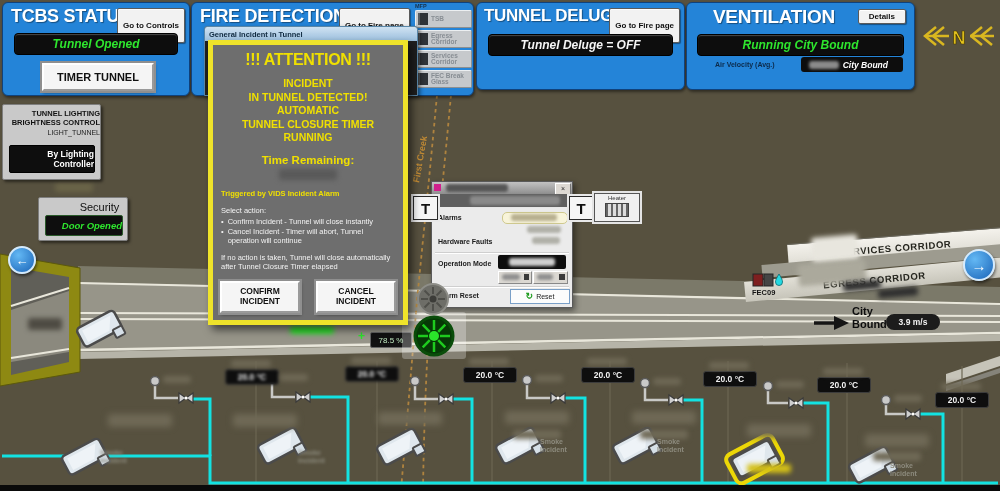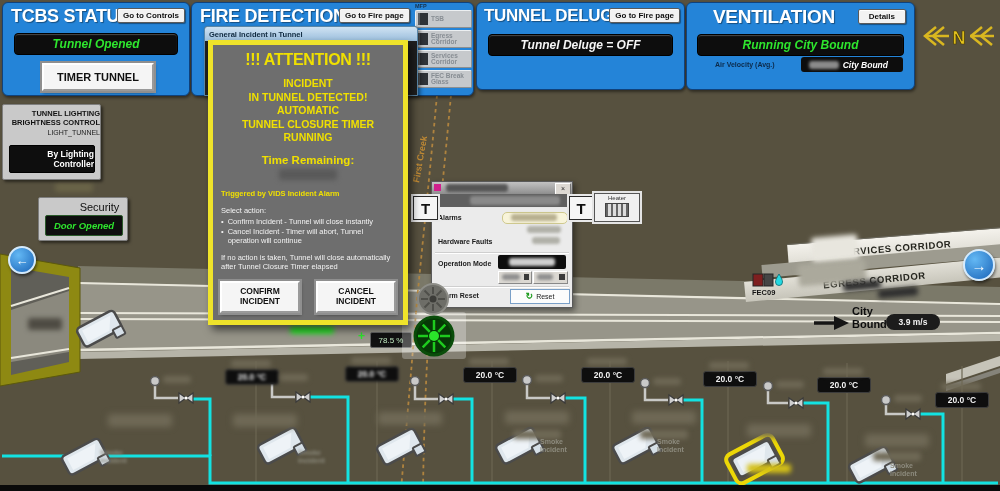--- a/index.html
+++ b/index.html
@@ -1,21 +1,21 @@
 <!DOCTYPE html>
 <html><head>
 <meta charset="utf-8">
 <style>
   html,body{margin:0;padding:0;background:#2a2a2a;font-family:"Liberation Sans",sans-serif;}
   #stage{position:relative;width:1000px;height:491px;background:#57513f;overflow:hidden;}
   .abs{position:absolute;}
   
   .panel{position:absolute;background:#2484d8;border:1px solid #10427c;border-radius:6px;box-shadow:1px 2px 3px rgba(0,0,0,.45);}
   .ptitle{position:absolute;color:#fff;font-weight:bold;letter-spacing:-.3px;text-shadow:1px 1px 1px rgba(0,0,0,.4);white-space:nowrap;}
-  .gbtn{position:absolute;background:#f2f2f2;border:1px solid #5a5a5a;border-radius:2px;box-shadow:inset 0 1px 0 #fff,1px 1px 1px rgba(0,0,0,.4);font-size:8px;font-weight:bold;color:#111;padding:2px 5px;white-space:nowrap;cursor:pointer;}
+  .gbtn{position:absolute;background:#f2f2f2;border:1px solid #5a5a5a;border-radius:2px;box-shadow:inset 0 1px 0 #fff,1px 1px 1px rgba(0,0,0,.4);font-size:8px;font-weight:bold;color:#111;padding:12px 5px;white-space:nowrap;cursor:pointer;}
   .sbar{position:absolute;background:#0d0d0d;border:1px solid #000;border-radius:4px;box-shadow:inset 0 1px 1px rgba(255,255,255,.25);display:flex;align-items:center;justify-content:center;font-style:italic;font-weight:bold;}
   .smudge{position:absolute;border-radius:3px;filter:blur(2.6px);}
   .smudge2{position:absolute;border-radius:3px;filter:blur(1.8px);}
   .gray-panel{position:absolute;background:#c9c9c9;border:1px solid #7e7e7e;border-radius:2px;box-shadow:2px 2px 3px rgba(0,0,0,.5);}
   .temp{position:absolute;background:#0e0e0e;border:1px solid #3c3c3c;border-radius:3px;color:#f2f2f2;font-size:8.5px;font-weight:bold;width:52px;height:14px;display:flex;align-items:center;justify-content:center;}
   .temp.blur{filter:blur(1.6px);}
   .smoke{position:absolute;color:#8d8b7e;font-size:7px;line-height:8px;font-weight:bold;}
   .smoke.blur{filter:blur(1.6px);}
   .navbtn{position:absolute;border-radius:50%;background:radial-gradient(circle at 35% 30%,#63b8f4,#1a64b8);border:2px solid #d4eafc;color:#fff;display:flex;align-items:center;justify-content:center;font-weight:bold;box-shadow:1px 2px 3px rgba(0,0,0,.5);cursor:pointer;}
   .band{position:absolute;transform-origin:left center;display:flex;align-items:center;justify-content:center;font-weight:800;color:#26261f;}
@@ -332,21 +332,21 @@
     <div style="font-size:7.5px;font-weight:bold;color:#111;margin-top:4px;">TUNNEL LIGHTING</div>
     <div style="font-size:7.5px;font-weight:bold;color:#111;">BRIGHTNESS CONTROL</div>
     <div style="font-size:7px;color:#222;margin-top:2px;">LIGHT_TUNNEL</div>
     <div style="position:absolute;left:6px;top:40px;width:84px;height:26px;background:#0e0e0e;border:1px solid #000;border-radius:2px;color:#fff;font-size:8.5px;font-weight:bold;display:flex;align-items:center;justify-content:center;">
       <span>By Lighting Controller</span>
     </div>
   </div>
 
   <div class="gray-panel" style="left:38px;top:197px;width:88px;height:42px;z-index:10;text-align:center;">
     <div style="font-size:11px;color:#111;margin-top:3px;margin-left:33px;">Security Door</div>
-    <div style="position:absolute;left:6px;top:17px;width:76px;height:19px;background:#0e0e0e;border:1px solid #2a5a2a;border-radius:2px;color:#2ee62e;font-size:9.5px;font-style:italic;font-weight:bold;display:flex;align-items:center;justify-content:center;">
+    <div style="position:absolute;left:6px;top:17px;width:76px;height:19px;background:#0e0e0e;border:1px solid #2a5a2a;border-radius:2px;color:#2ee62e;font-size:9.5px;font-style:italic;font-weight:bold;display:flex;align-items:center;justify-content:flex-end;">
       <span>Door Opened</span>
     </div>
   </div>
 
   <div class="abs" style="left:204px;top:26px;width:212px;height:68px;background:#1f1f1f;border:1px solid #5a87a8;border-radius:3px 3px 0 0;z-index:12;box-shadow:2px 2px 4px rgba(0,0,0,.5);">
     <div style="height:14px;background:linear-gradient(#cfe2f2,#9cc0de);border-radius:2px 2px 0 0;display:flex;align-items:center;padding:0 4px;">
       <span style="font-size:7.5px;font-weight:bold;color:#102a40;">General Incident in Tunnel</span>
     </div>
     <div class="smudge" style="left:10px;top:22px;width:150px;height:9px;background:#6a6a6a;"></div>
     <div class="smudge" style="left:60px;top:40px;width:110px;height:9px;background:#555;"></div>

